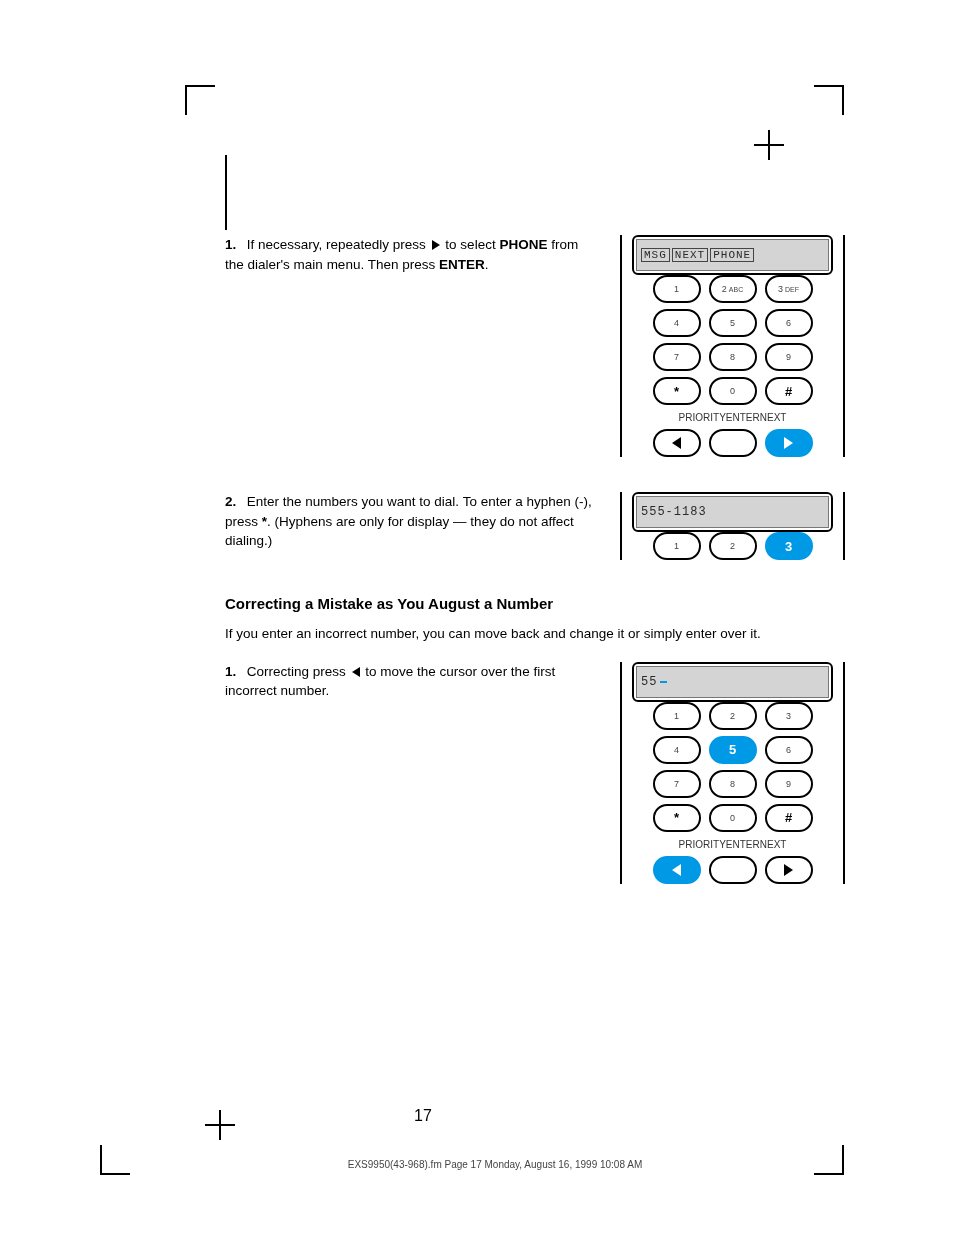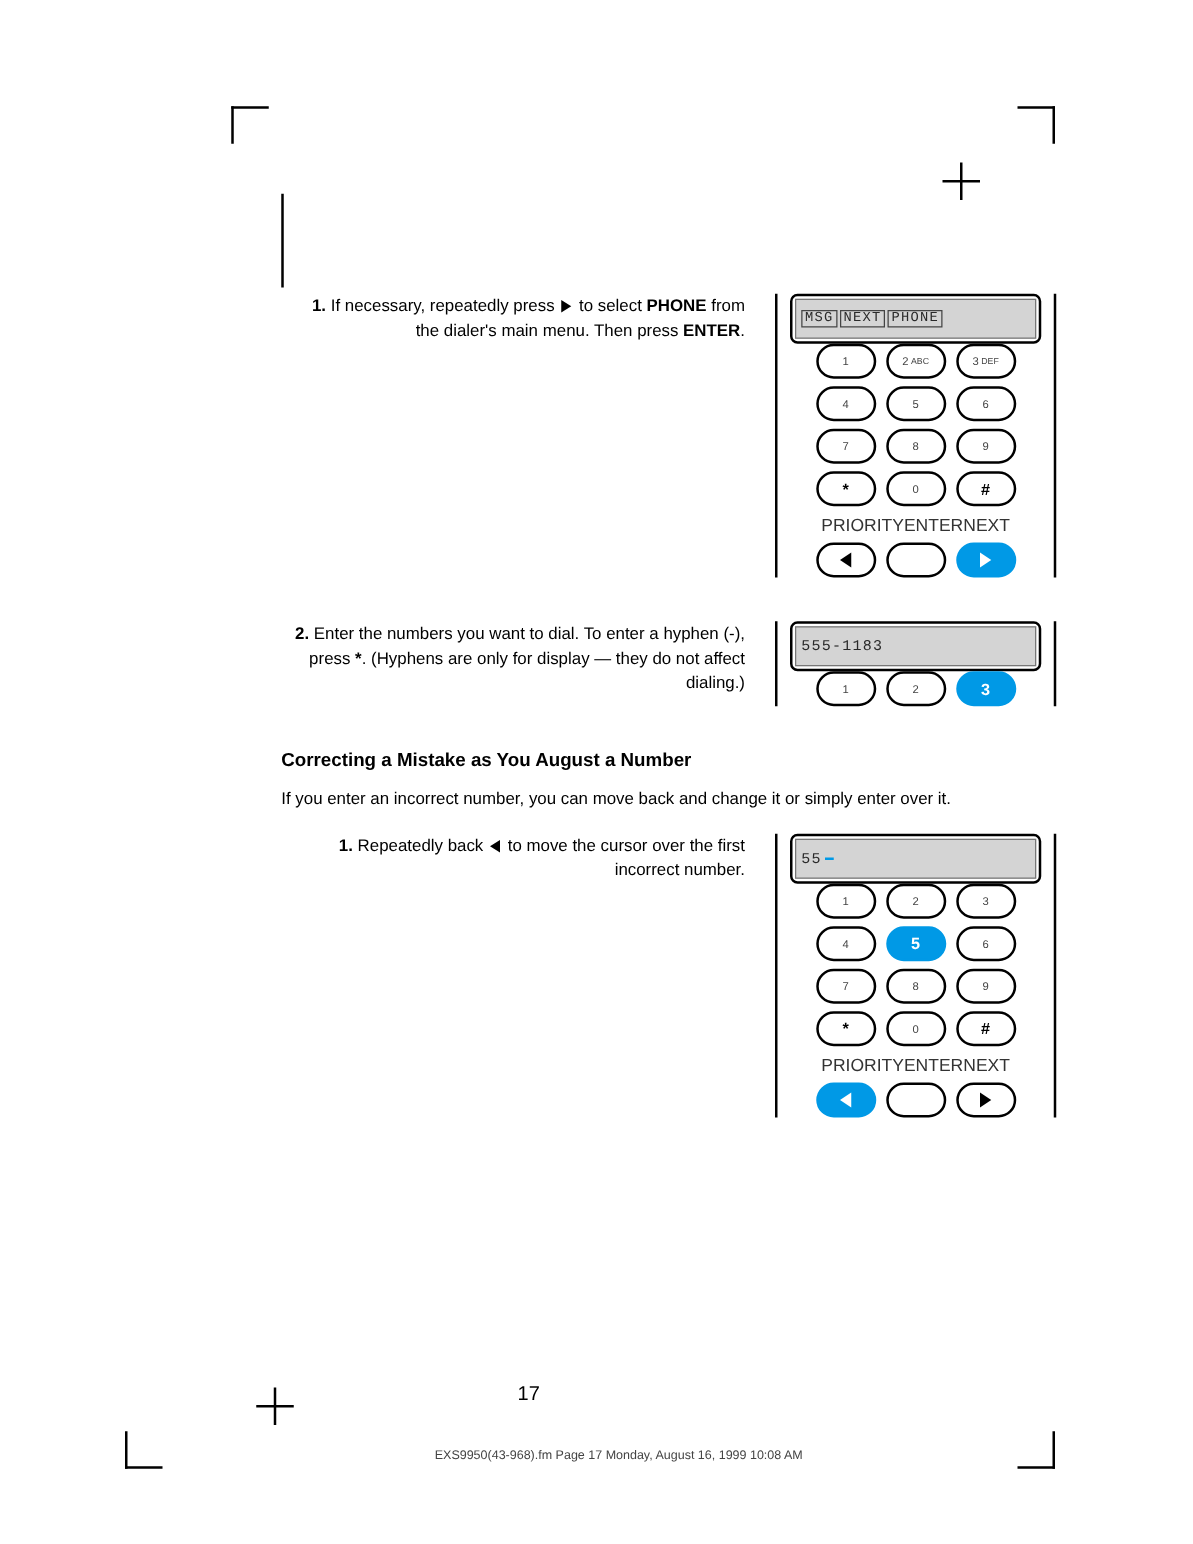--- a/index.html
+++ b/index.html
@@ -37,27 +37,27 @@
   .tick-v { position: absolute; width: 2px; height: 75px; background: #000; top: 155px; left: 225px; }
 
   .page {
     position: absolute;
     left: 225px;
     top: 235px;
     width: 620px;
   }
 
   .row { display: flex; gap: 24px; margin-bottom: 35px; }
-  .textcol { flex: 1; font-size: 13.5px; line-height: 1.45; text-align: right; }
+  .textcol { flex: 1; font-size: 13.5px; line-height: 1.45; }
   .textcol .lead { display: inline-block; width: 18px; font-weight: bold; }
   .figcol { width: 225px; flex-shrink: 0; }
 
   .divider { display: flex; gap: 10px; }
   .divider .bar { width: 2px; background: #000; }
-  .btn-label-row { display:flex; justify-content:space-between; font-size:14px; color:#333; margin-top:1px;}
+  .btn-label-row { display:flex; justify-content:space-between; font-size:10px; color:#333; margin-top:1px;}
 
   .lcd {
     border: 2px solid #000;
     border-radius: 6px;
     padding: 2px;
     background: #fff;
   }
   .lcd-inner {
     background: #d4d4d4;
     border: 1px solid #777;
@@ -243,21 +243,21 @@
       </div>
     </div>
   </div>
 
   <div class="head">Correcting a Mistake as You August a Number</div>
   <p style="font-size:13.5px; line-height:1.45; margin-bottom:18px;">If you enter an incorrect number, you can move back and change it or simply enter over it.</p>
 
   <div class="row">
     <div class="textcol">
       <p>
-        <span class="lead">1.</span><span> Repeatedly back </span>
+        <span class="lead">1.</span><span> Correcting press </span>
         <span class="inline-tri-l"></span>
         <span> to move the cursor over the first incorrect number.</span>
       </p>
     </div>
     <div class="figcol">
       <div class="divider">
         <div class="bar"></div>
         <div style="flex:1">
           <div class="lcd">
             <div class="lcd-inner">

